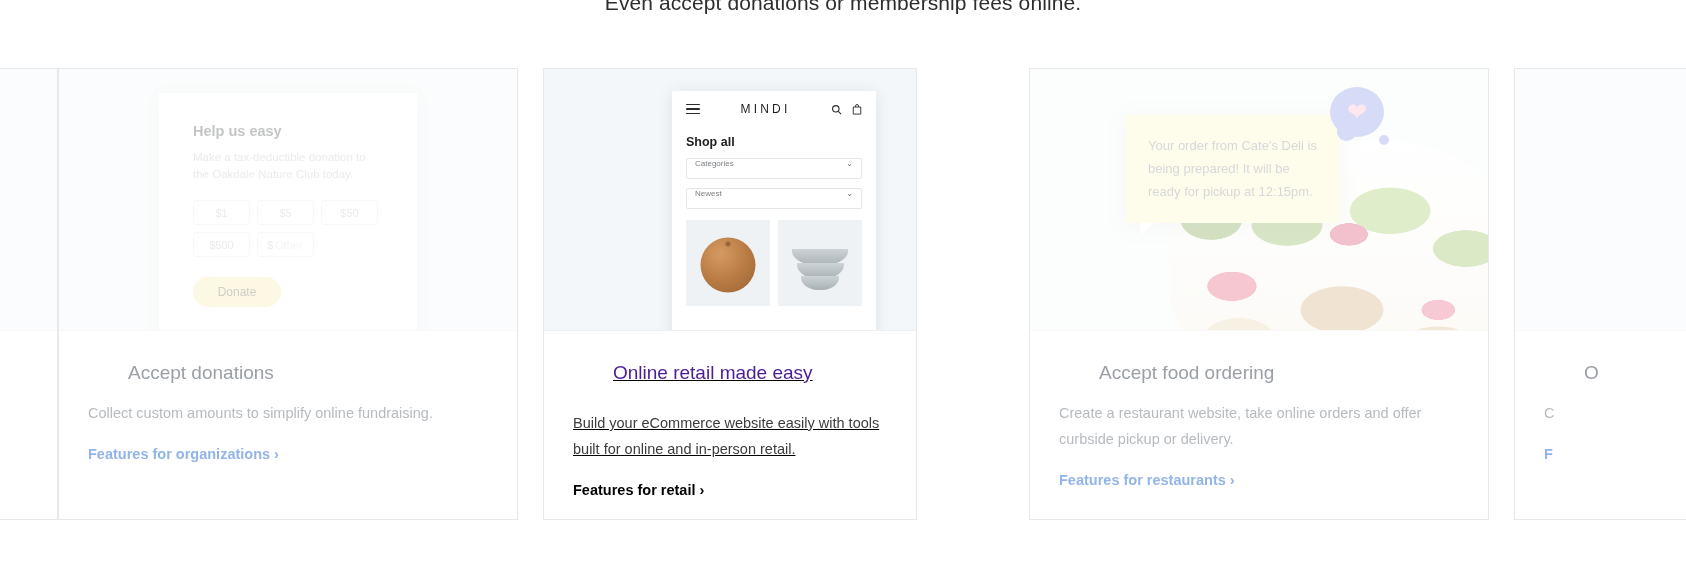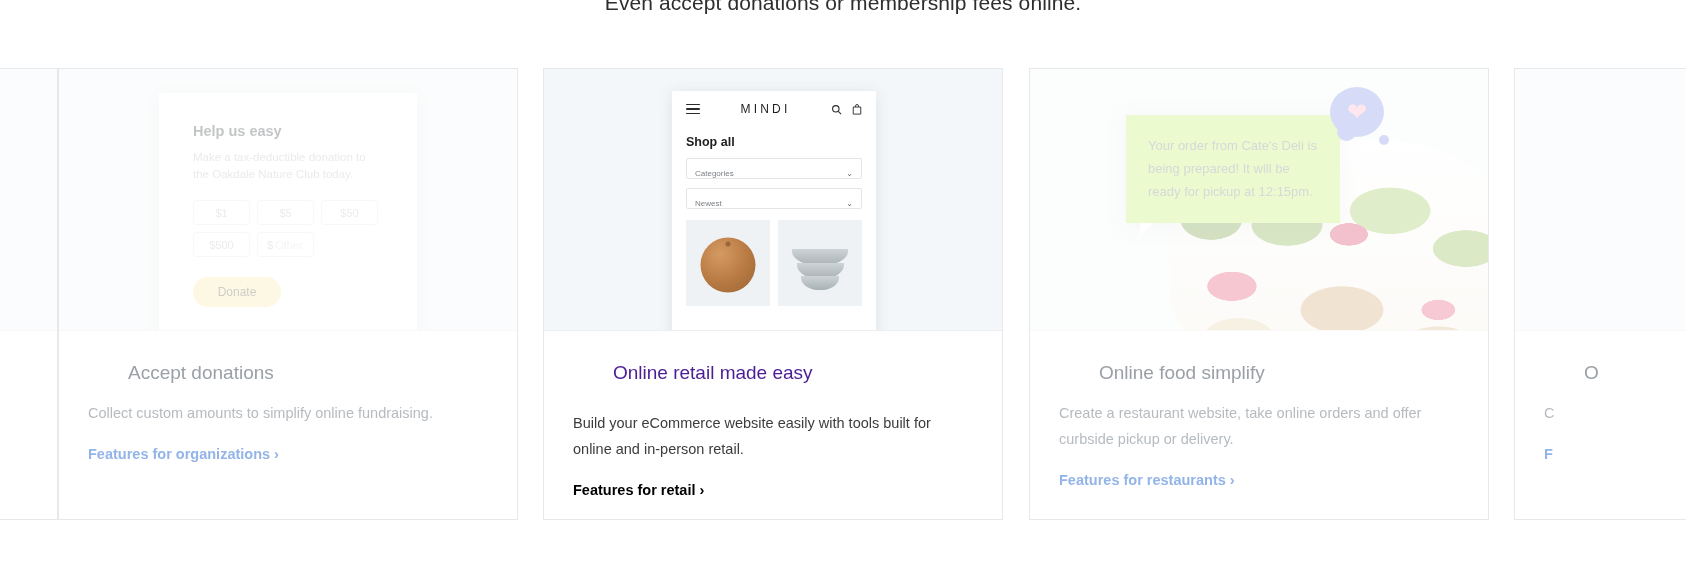--- a/index.html
+++ b/index.html
@@ -45,21 +45,21 @@
   .faded .card-media { opacity: .30; }
 
   
   .active .card-title { color: #4c1d95; font-weight: 400; }
   .active .card-desc  { color: #3c3c3c; margin-top: 25px; }
   .active .card-link  { color: #000000; }
 
   
   #card0 { left: -62px;  width: 120px; }
   #card1 { left: 58px;   width: 460px; }
-  #card2 { left: 543px;  width: 460px; }
+  #card2 { left: 543px;  width: 374px; text-decoration: underline; }
   #card3 { left: 1029px; width: 460px; }
   #card4 { left: 1514px; width: 460px; }
 
   
   .donate-panel {
     position: absolute; left: 100px; top: 24px; width: 258px; height: 262px;
     background: #ffffff;
     box-shadow: 0 2px 16px rgba(60,70,90,.10);
   }
   .dp-inner { padding: 30px 34px 0 34px; }
@@ -88,21 +88,21 @@
   .ph-brand {
     flex: 1; text-align: center; font-size: 12px; letter-spacing: 3.2px;
     color: #1e1e1e; font-weight: 400;
   }
   .burger { width: 14px; }
   .burger i { display: block; height: 1.6px; background: #2b2b2b; margin: 3px 0; border-radius: 1px; }
   .ph-icons { display: flex; gap: 10px; align-items: center; }
   .ph-shopall { padding: 0 14px; font-size: 12.5px; font-weight: 700; color: #1e1e1e; margin-top: 8px; }
   .ph-sel {
     margin: 9px 14px 0 14px; height: 21px; border: 1px solid #e3e5e7; border-radius: 2px;
-    display: flex; align-items: flex-end; padding: 0 8px; font-size: 8px; color: #7b7f83;
+    display: flex; align-items: flex-start; padding: 0 8px; font-size: 8px; color: #7b7f83;
     background: #fff;
   }
   .ph-sel .cv { margin-left: auto; font-size: 8px; color: #6b6f73; }
   .ph-grid { display: flex; gap: 8px; padding: 11px 14px 0 14px; }
   .ph-tile { flex: 1; height: 86px; background: #eef2f5; position: relative; overflow: hidden; }
   .prod-ball {
     position: absolute; left: 50%; top: 52%; transform: translate(-50%,-50%);
     width: 55px; height: 55px; border-radius: 50%;
     background: radial-gradient(circle at 36% 30%, #d59a63 0%, #bb7d45 48%, #9a6234 100%);
   }
@@ -134,21 +134,21 @@
       radial-gradient(ellipse 54px 30px at 86% 46%, #8cb94a 0%, #8cb94a 60%, transparent 62%),
       radial-gradient(ellipse 70px 40px at 50% 72%, #cfa56a 0%, #cfa56a 58%, transparent 60%),
       radial-gradient(ellipse 60px 34px at 20% 84%, #e7d2a6 0%, #e7d2a6 58%, transparent 60%),
       radial-gradient(ellipse 64px 36px at 78% 88%, #d9b681 0%, #d9b681 58%, transparent 60%),
       linear-gradient(180deg, #ffffff 0%, #fdfcf8 30%, #f3efe4 100%);
     border-radius: 46% 40% 30% 36%;
     filter: blur(.3px);
   }
   .bubble {
     position: absolute; left: 96px; top: 46px; width: 214px; padding: 19px 22px 20px 22px;
-    background: #bef264; box-shadow: 0 3px 18px rgba(60,70,90,.13);
+    background: #fef9c3; box-shadow: 0 3px 18px rgba(60,70,90,.13);
     font-size: 13px; line-height: 23px; color: #7c8084; z-index: 3;
   }
   .bubble::after {
     content: ""; position: absolute; left: 14px; bottom: -13px;
     border-left: 14px solid #ffffff; border-bottom: 13px solid transparent;
   }
   .heart-bubble { position: absolute; left: 300px; top: 18px; z-index: 4; }
   .hb-main {
     width: 54px; height: 50px; border-radius: 50%; background: #7b8fe8;
     display: flex; align-items: center; justify-content: center;
@@ -263,21 +263,21 @@
         <div class="heart-bubble">
           <div class="hb-main">
               <span class="heart">❤</span>
             </div>
           <div class="hb-d1"></div>
           <div class="hb-d2"></div>
         </div>
         <div class="bubble">Your order from Cate's Deli is being prepared! It will be ready for pickup at 12:15pm.</div>
       </div>
       <div class="card-body">
-        <div class="card-title">Online food simplify</div>
+        <div class="card-title">Accept food ordering</div>
         <div class="card-desc">Create a restaurant website, take online orders and offer curbside pickup or delivery.</div>
         <a class="card-link">Features for restaurants ›</a>
       </div>
     </div>
 
     <div class="card faded" id="card4">
       <div class="card-media blank-media"></div>
       <div class="card-body">
         <div class="card-title">O</div>
         <div class="card-desc">C</div>

